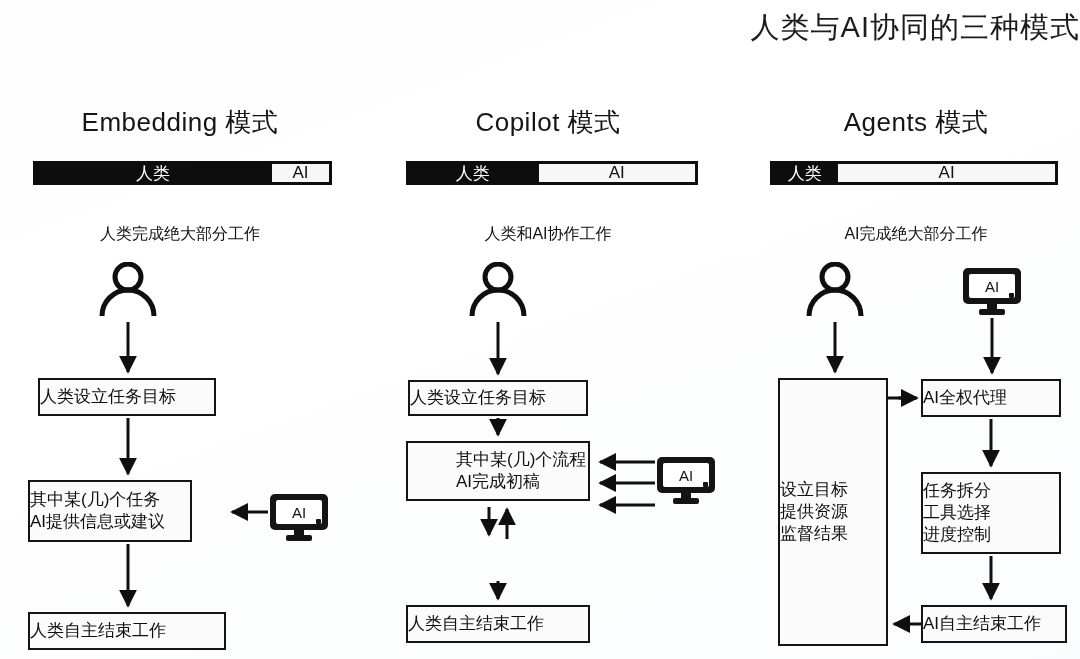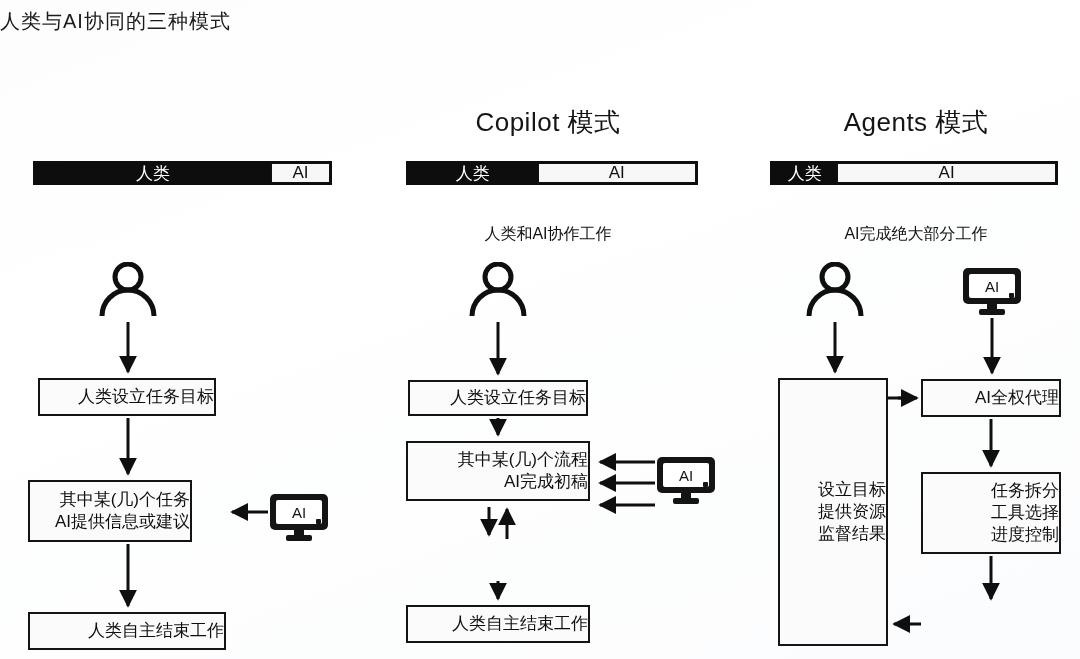--- a/index.html
+++ b/index.html
@@ -13,22 +13,22 @@
   }
   
   .page-bg{
     position:absolute;inset:0;
     background:linear-gradient(160deg,#fdfdfe 0%,#ffffff 35%,#fbfcfd 100%);
   }
   .diagram{position:absolute;inset:0;}
 
   .title{
     position:absolute;left:0;top:8px;width:1080px;
-    text-align:left;
-    font-size:20px;font-weight:400;letter-spacing:1px;
+    text-align:right;
+    font-size:29px;font-weight:400;letter-spacing:1px;
     color:#1b1b1b;
   }
 
   .col{position:absolute;top:0;width:360px;height:659px;}
   .col-1{left:0;}
   .col-2{left:368px;}
   .col-3{left:736px;}
 
   .col-title{
     position:absolute;top:105px;left:0;width:360px;
@@ -56,38 +56,42 @@
   .caption{
     position:absolute;top:224px;left:0;width:360px;
     text-align:center;font-size:16px;color:#131313;
   }
 
   
   .box{
     position:absolute;box-sizing:border-box;
     border:2px solid #141414;background:#fbfbfb;
     display:flex;flex-direction:column;
-    align-items:flex-end;justify-content:center;
+    align-items:flex-start;justify-content:center;
     font-size:17px;line-height:1.28;color:#0f0f0f;
     text-align:center;
   }
   .box .line{display:block;white-space:nowrap;}
 
   svg.arrows{position:absolute;left:0;top:0;width:1080px;height:659px;overflow:visible;}
   .ico{position:absolute;}
 </style>
 </head>
 <body>
 
 <div class="page-bg"></div>
 
 <div class="diagram">
 
   <div class="title">人类与AI协同的三种模式</div>
 
+  <div class="col col-1">
+    <div class="col-title">Embedding 模式</div>
+    <div class="caption">人类完成绝大部分工作</div>
+  </div>
 
   <div class="bar bar-1">
     <div class="seg seg-human" style="width:80%">人类</div>
     <div class="seg seg-ai" style="width:20%">AI</div>
   </div>
 
   <div class="box" style="left:38px;top:378px;width:178px;height:38px;">
     <span class="line">人类设立任务目标</span>
   </div>
   <div class="box" style="left:28px;top:480px;width:164px;height:62px;">
@@ -104,21 +108,21 @@
   </div>
 
   <div class="bar bar-2">
     <div class="seg seg-human" style="width:45%">人类</div>
     <div class="seg seg-ai" style="width:55%">AI</div>
   </div>
 
   <div class="box" style="left:408px;top:380px;width:180px;height:36px;">
     <span class="line">人类设立任务目标</span>
   </div>
-  <div class="box" style="left:406px;top:441px;width:184px;height:60px;">
+  <div class="box" style="left:406px;top:441px;width:184px;height:60px;padding-left:48px;">
     <span class="line">其中某(几)个流程</span>
     <span class="line">AI完成初稿</span>
   </div>
   <div class="box" style="left:406px;top:605px;width:184px;height:38px;">
     <span class="line">人类自主结束工作</span>
   </div>
 
   <div class="col col-3">
     <div class="col-title">Agents 模式</div>
     <div class="caption">AI完成绝大部分工作</div>
@@ -134,20 +138,23 @@
     <span class="line">提供资源</span>
     <span class="line">监督结果</span>
   </div>
   <div class="box" style="left:921px;top:379px;width:140px;height:38px;">
     <span class="line">AI全权代理</span>
   </div>
   <div class="box" style="left:921px;top:472px;width:140px;height:82px;">
     <span class="line">任务拆分</span>
     <span class="line">工具选择</span>
     <span class="line">进度控制</span>
+  </div>
+  <div class="box" style="left:921px;top:605px;width:146px;height:38px;">
+    <span class="line">AI自主结束工作</span>
   </div>
 
   <div class="ico" style="left:98px;top:262px;width:60px;height:56px;">
     <svg width="60" height="56" viewBox="0 0 60 56">
       <circle cx="30" cy="15" r="13" fill="none" stroke="#0f0f0f" stroke-width="5"></circle>
       <path d="M4 54 A26 26 0 0 1 56 54" fill="none" stroke="#0f0f0f" stroke-width="5" stroke-linecap="butt"></path>
     </svg>
   </div>
 
   <div class="ico" style="left:468px;top:262px;width:60px;height:56px;">

